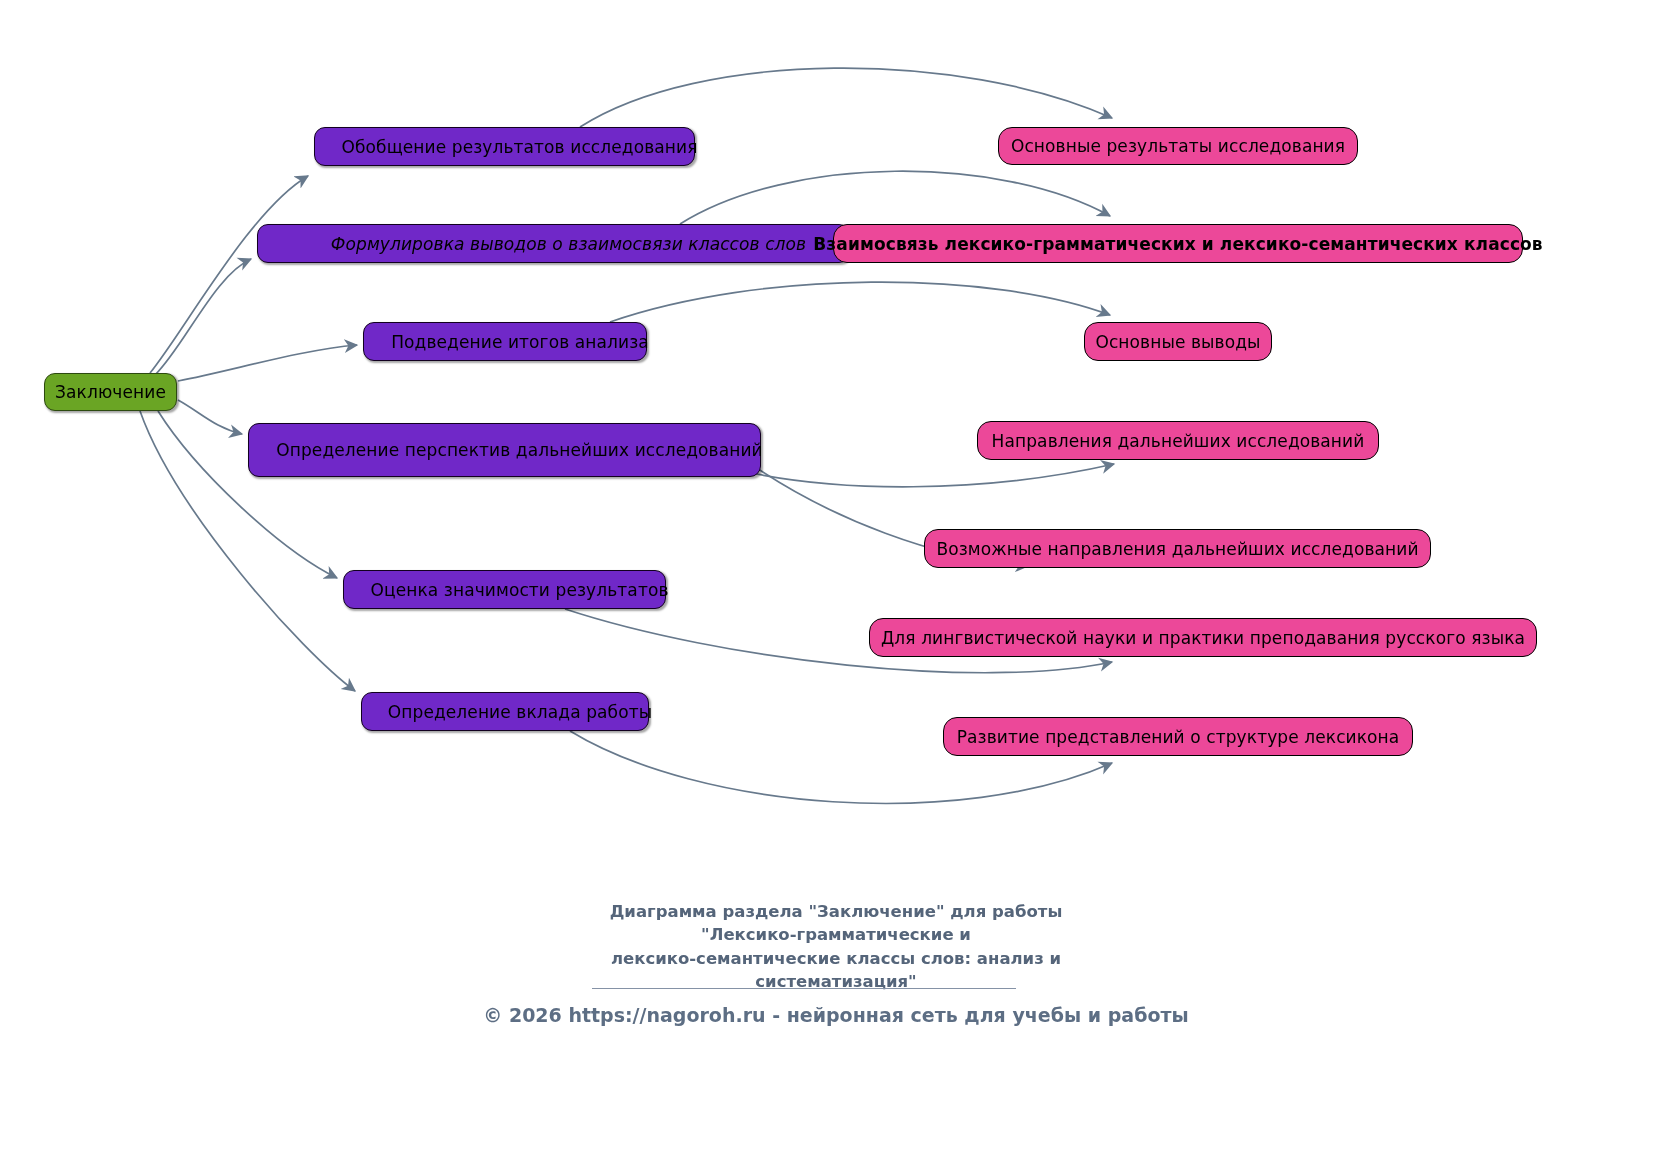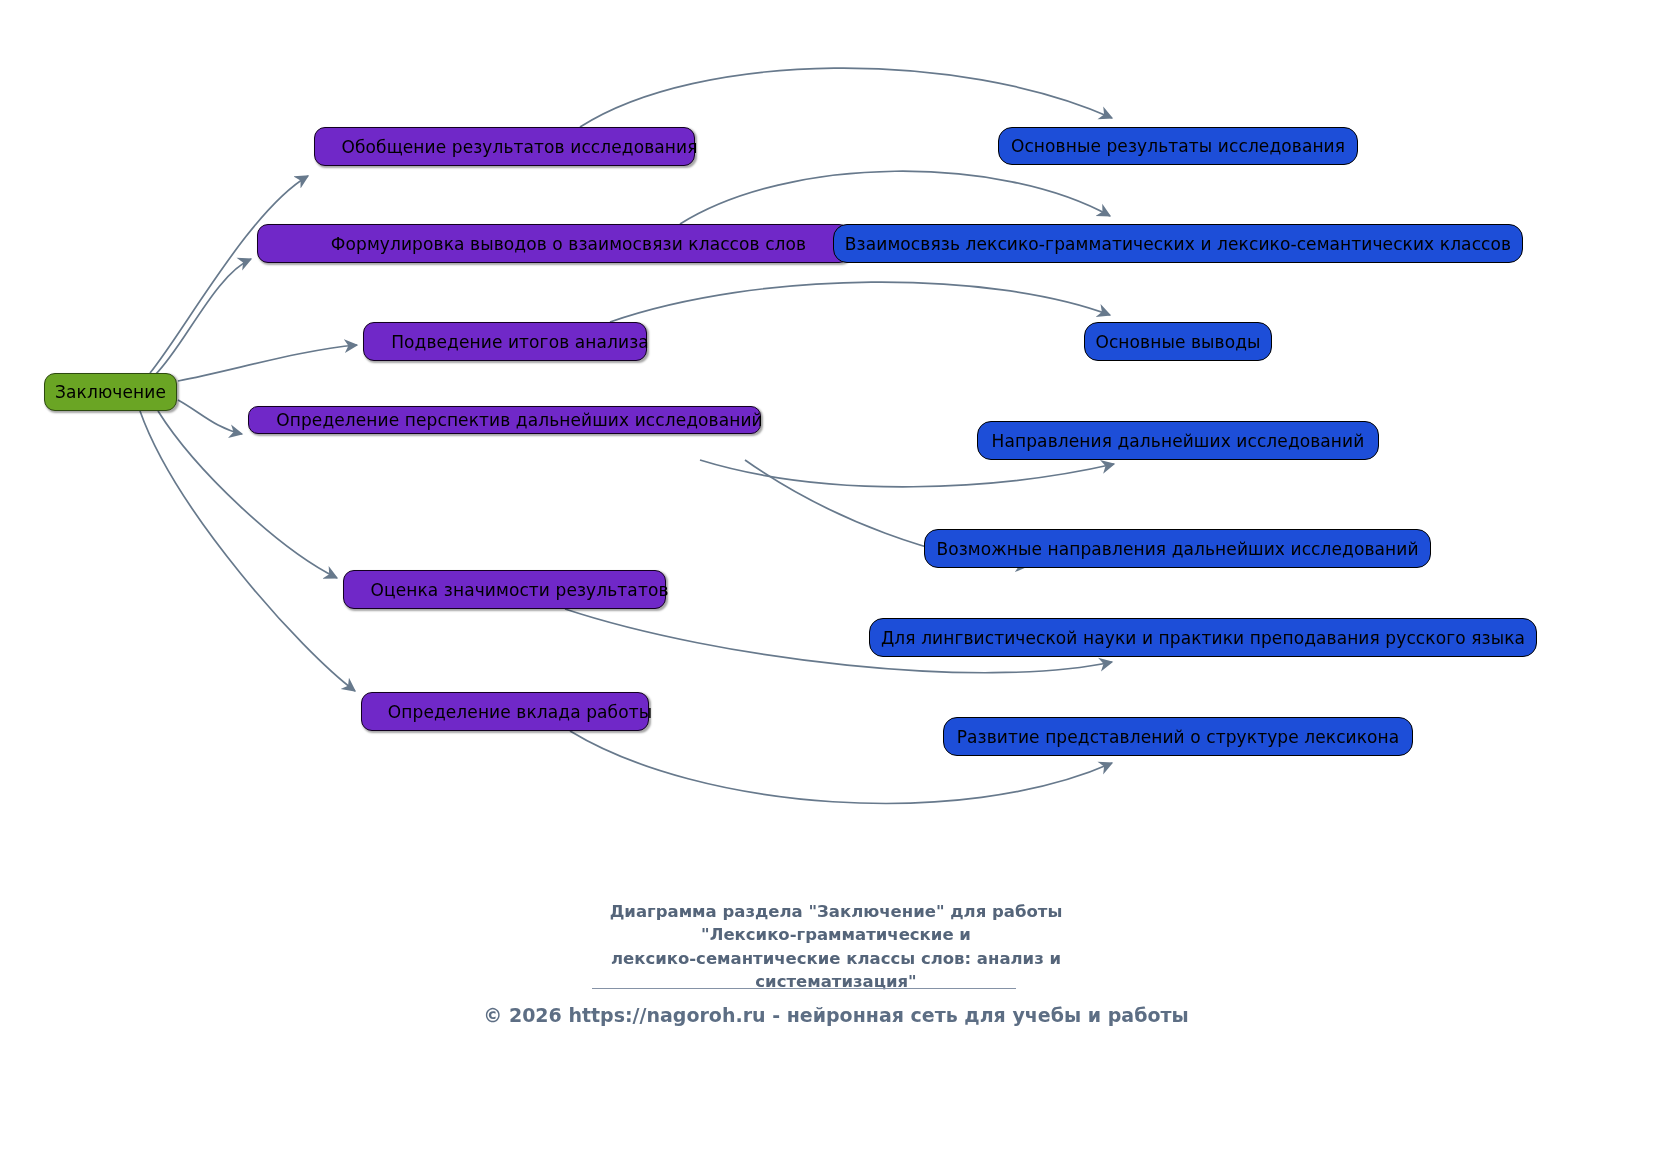--- a/index.html
+++ b/index.html
@@ -55,21 +55,21 @@
 
   .node.branch {
     background: #7028c8;
     border-color: #120020;
     border-width: 1.6px;
     box-shadow: 1.5px 1.5px 2px rgba(0,0,0,0.35);
     padding-left: 44px;
   }
 
   .node.leaf {
-    background: #1d4ed8;
+    background: #ec4899;
     border-color: #000000;
     border-width: 1.3px;
     border-radius: 14px;
   }
 
   
   #caption {
     position: absolute;
     left: 0;
     top: 900px;
@@ -135,45 +135,45 @@
   </svg>
 
   <div class="node root" style="left:44px; top:373px; width:133px; height:38px;">
     <span>Заключение</span>
   </div>
 
   <div class="node branch" style="left:314px; top:127px; width:381px; height:39px;">
     <span>Обобщение результатов исследования</span>
   </div>
 
-  <div class="node branch" style="left:257px; top:224px; width:593px; height:39px;">
+  <div class="node branch" style="left:257px; top:224px; width:593px; height:39px;font-style:italic;">
     <span>Формулировка выводов о взаимосвязи классов слов</span>
   </div>
 
   <div class="node branch" style="left:363px; top:322px; width:284px; height:39px;">
     <span>Подведение итогов анализа</span>
   </div>
 
-  <div class="node branch" style="left:248px; top:406px; width:513px; height:28px;border-radius:10px;">
+  <div class="node branch" style="left:248px; top:423px; width:513px; height:54px;">
     <span>Определение перспектив дальнейших исследований</span>
   </div>
 
   <div class="node branch" style="left:343px; top:570px; width:323px; height:39px;">
     <span>Оценка значимости результатов</span>
   </div>
 
   <div class="node branch" style="left:361px; top:692px; width:288px; height:39px;">
     <span>Определение вклада работы</span>
   </div>
 
   <div class="node leaf" style="left:998px; top:127px; width:360px; height:38px;">
     <span>Основные результаты исследования</span>
   </div>
 
-  <div class="node leaf" style="left:833px; top:224px; width:690px; height:39px;">
+  <div class="node leaf" style="left:833px; top:224px; width:690px; height:39px;font-weight:bold;">
     <span>Взаимосвязь лексико-грамматических и лексико-семантических классов</span>
   </div>
 
   <div class="node leaf" style="left:1084px; top:322px; width:188px; height:39px;">
     <span>Основные выводы</span>
   </div>
 
   <div class="node leaf" style="left:977px; top:421px; width:402px; height:39px;">
     <span>Направления дальнейших исследований</span>
   </div>

